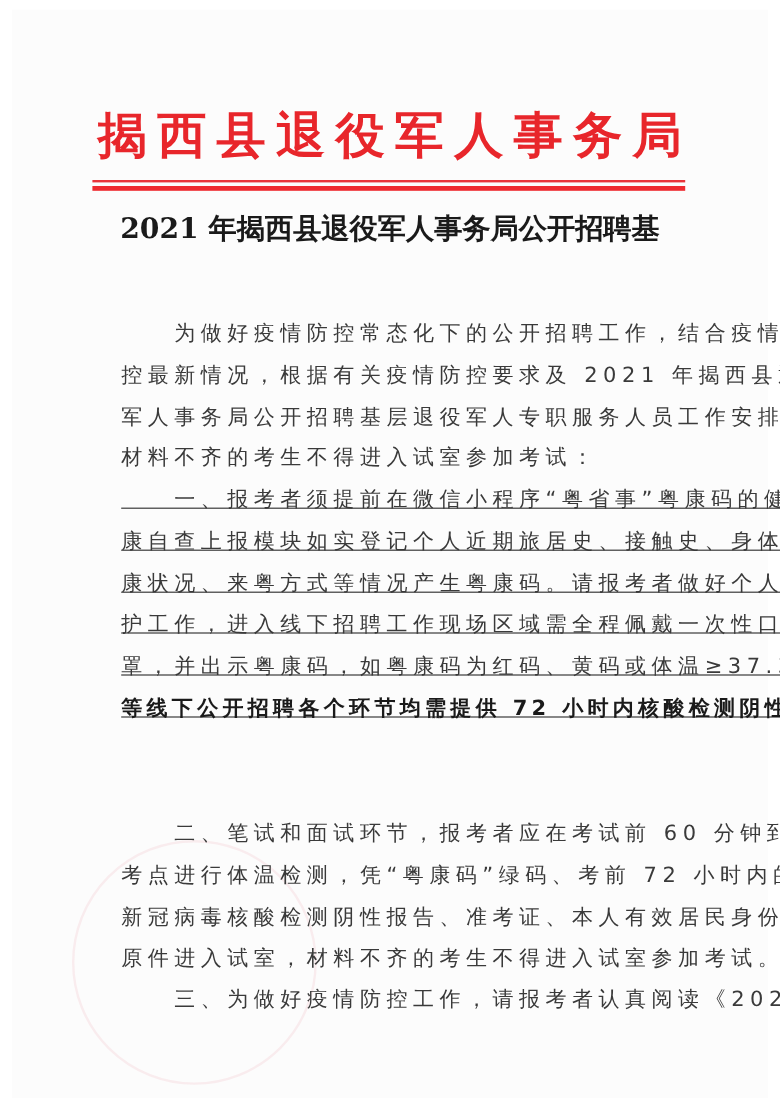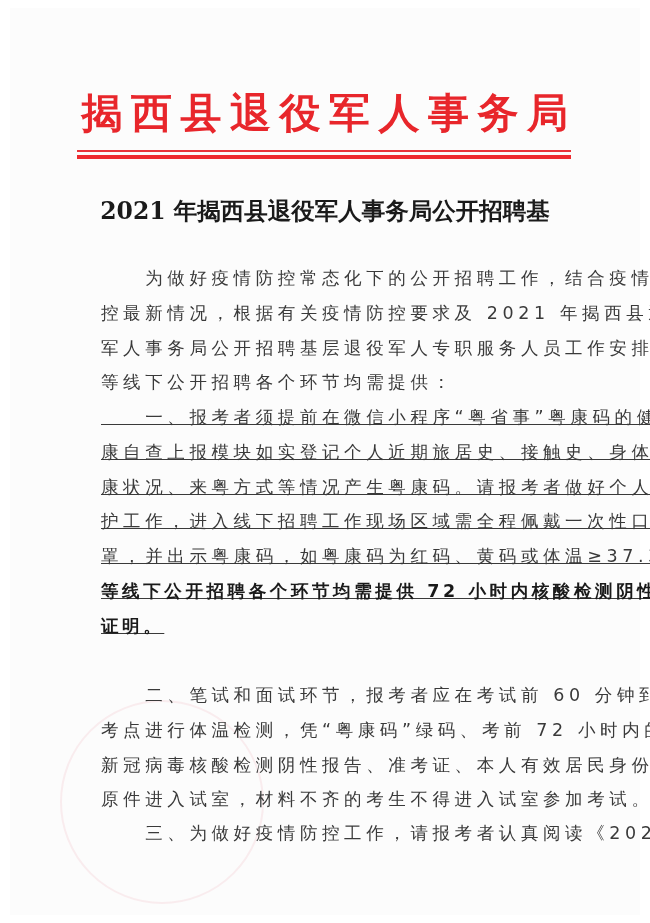--- a/index.html
+++ b/index.html
@@ -49,21 +49,21 @@
       left: 77px;
       width: 494px;
       top: 155px;
       height: 4px;
       background: #ee2a2f;
     }
     .title {
       position: absolute;
       left: 0;
       width: 650px;
-      top: 193px;
+      top: 172px;
       text-align: center;
       color: #1a1a1a;
       font-family: "DejaVu Serif", "Liberation Serif", serif;
       font-weight: bold;
       font-size: 23.5px;
       line-height: 37px;
     }
     .title .line {
       display: block;
     }
@@ -113,31 +113,30 @@
 <div class="rule-thick"></div>
 
 <div class="title">
   <span class="line">2021 年揭西县退役军人事务局公开招聘基</span>
 </div>
 
 <div class="body p1">
   <span class="ln">　　为做好疫情防控常态化下的公开招聘工作，结合疫情防</span>
   <span class="ln">控最新情况，根据有关疫情防控要求及 2021 年揭西县退役</span>
   <span class="ln">军人事务局公开招聘基层退役军人专职服务人员工作安排，</span>
-  <span class="ln">等线下公开招聘各个环节均需提供：</span>
+  <span class="ln">材料不齐的考生不得进入试室参加考试：</span>
 </div>
 
 <div class="body p2">
   <span class="ln">　　一、报考者须提前在微信小程序“粤省事”粤康码的健</span>
   <span class="ln">康自查上报模块如实登记个人近期旅居史、接触史、身体健</span>
   <span class="ln">康状况、来粤方式等情况产生粤康码。请报考者做好个人防</span>
   <span class="ln">护工作，进入线下招聘工作现场区域需全程佩戴一次性口</span>
   <span class="ln">罩，并出示粤康码，如粤康码为红码、黄码或体温≥37.3℃，</span>
   <span class="ln strong">等线下公开招聘各个环节均需提供 72 小时内核酸检测阴性</span>
-  <span class="ln strong">证明。</span>
 </div>
 
 <div class="body p3">
   <span class="ln">　　二、笔试和面试环节，报考者应在考试前 60 分钟到达</span>
   <span class="ln">考点进行体温检测，凭“粤康码”绿码、考前 72 小时内的</span>
   <span class="ln">新冠病毒核酸检测阴性报告、准考证、本人有效居民身份证</span>
   <span class="ln">原件进入试室，材料不齐的考生不得进入试室参加考试。</span>
 </div>
 
 <div class="body p4">

